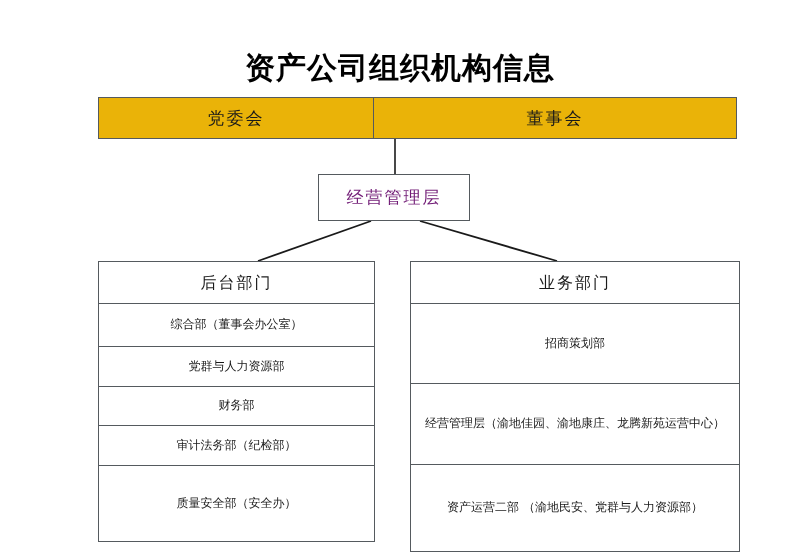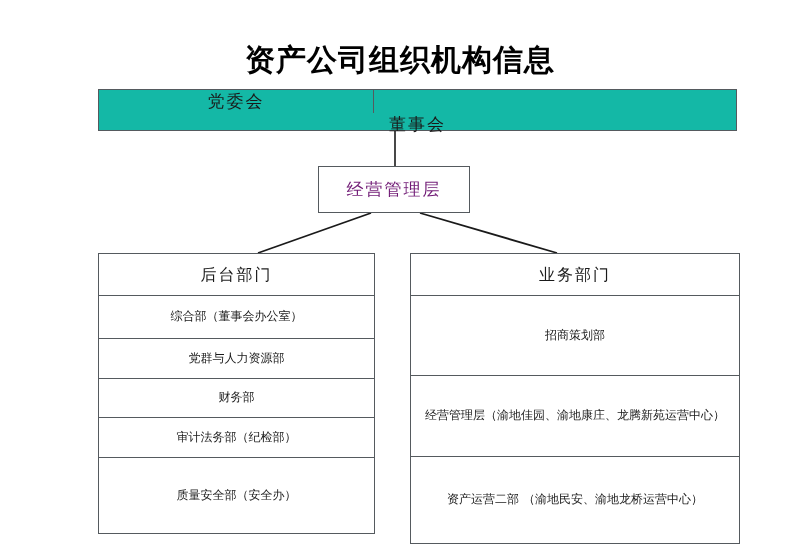--- a/index.html
+++ b/index.html
@@ -11,21 +11,21 @@
     width: 800px;
     height: 555px;
     position: relative;
     overflow: hidden;
     font-family: "DejaVu Serif", "Liberation Serif", serif;
     color: #1a1a1a;
   }
 
   #chart-root {
     position: absolute;
-    left: 0; top: 8px;
+    left: 0; top: 16px;
     width: 800px;
     height: 427px;
   }
 
   
   .chart-title {
     position: absolute;
     left: 0;
     top: 32px;
     width: 800px;
@@ -56,22 +56,21 @@
   
   #top-row {
     position: absolute;
     left: 98px;
     top: 81px;
     width: 639px;
     height: 42px;
     box-sizing: border-box;
     border: 1.5px solid #555a5e;
     display: flex;
-    background: #14b8a6;
-    flex-direction: column;
+    background: #eab308;
   }
   #top-row .cell {
     display: flex;
     align-items: center;
     justify-content: center;
     font-size: 17px;
     letter-spacing: 2px;
     box-sizing: border-box;
   }
   #top-row .cell.left {
@@ -186,16 +185,16 @@
     <div class="dept-row r2">党群与人力资源部</div>
     <div class="dept-row r4">财务部</div>
     <div class="dept-row r3">审计法务部（纪检部）</div>
     <div class="dept-row r6">质量安全部（安全办）</div>
   </div>
 
   <div id="business-table" class="dept-table">
     <div class="dept-row header r0">业务部门</div>
     <div class="dept-row r1">招商策划部</div>
     <div class="dept-row r2">经营管理层（渝地佳园、渝地康庄、龙腾新苑运营中心）</div>
-    <div class="dept-row r3">资产运营二部 （渝地民安、渝地龙桥运营中心）</div>
+    <div class="dept-row r3">资产运营二部 （渝地民安、党群与人力资源部）</div>
   </div>
 
 </div>
 
 </body></html>

